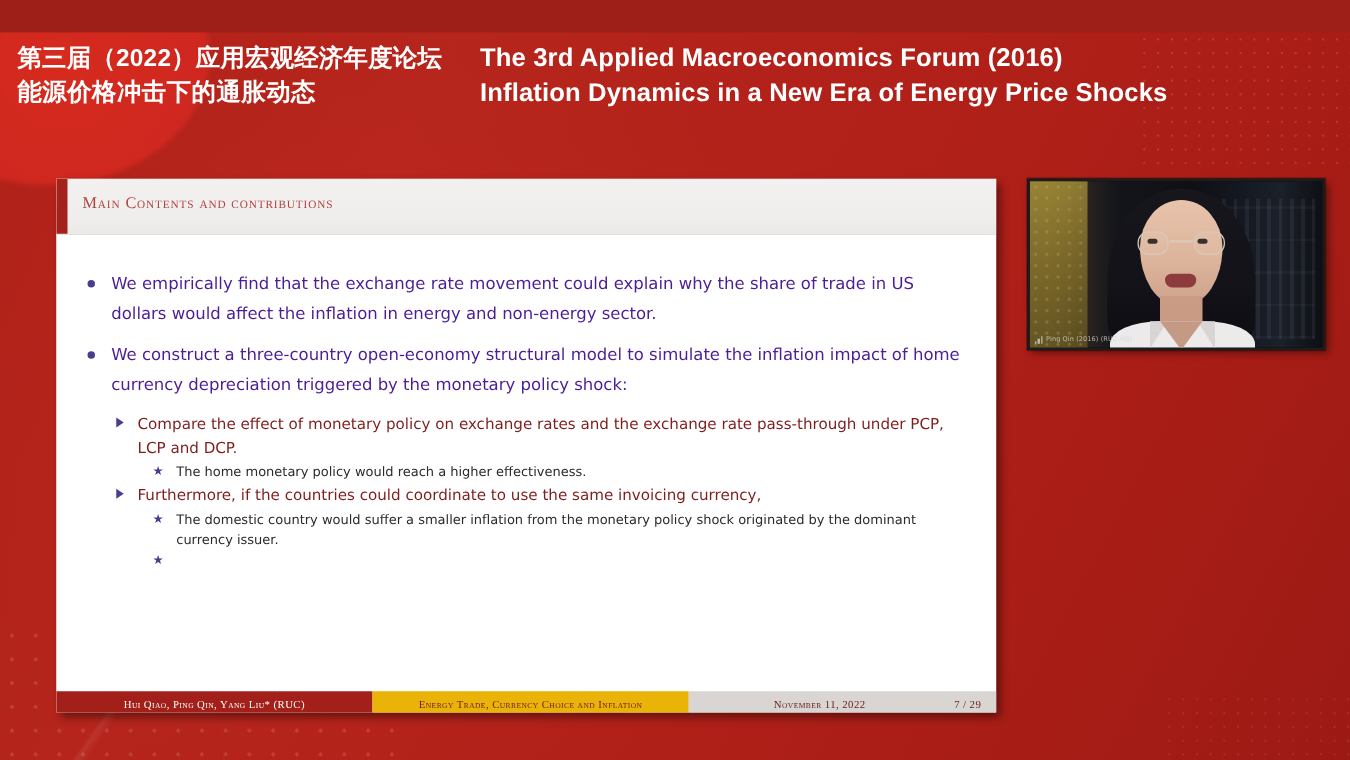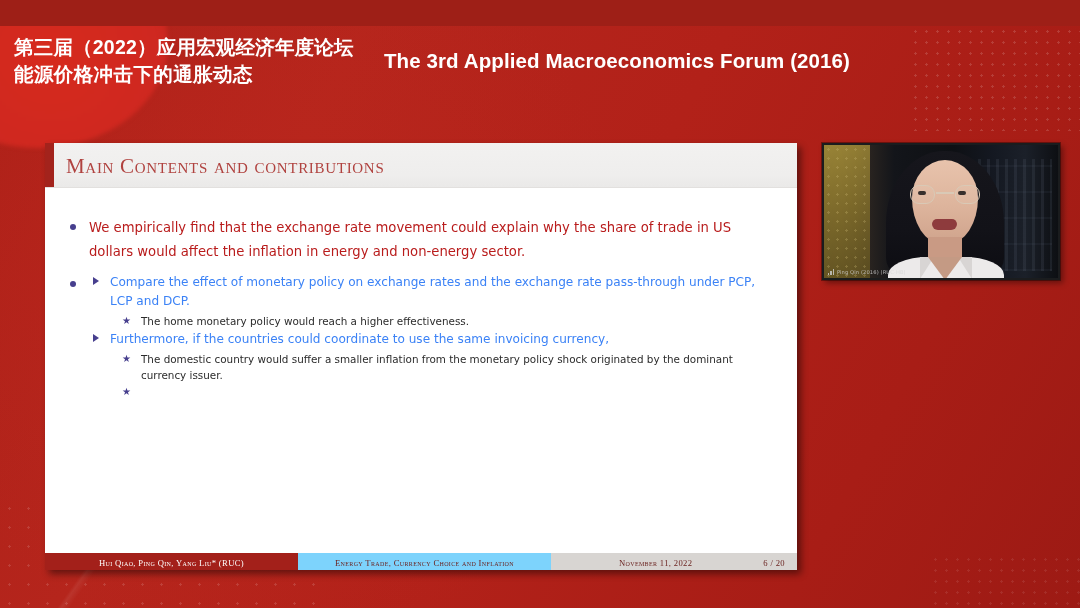--- a/index.html
+++ b/index.html
@@ -109,54 +109,54 @@
     left: 0; top: 0; bottom: 0;
     width: 9px;
     background: #a3231c;
   }
   .slide-title {
     position: absolute;
     left: 21px;
     top: 11px;
     color: #b0423f;
     font-family: "Liberation Serif", serif;
-    font-size: 21px;
+    font-size: 13px;
     font-variant: small-caps;
     letter-spacing: 0.7px;
   }
 
   .slide-body {
     position: relative;
     padding: 28px 18px 0 22px;
     height: 360px;
   }
 
   ul.lvl1 { list-style: none; }
   li.b1 {
     position: relative;
     padding-left: 22px;
     margin-bottom: 9px;
-    color: #b91c1c;
+    color: #4c1d95;
     font-size: 13.2px;
     line-height: 24px;
   }
   li.b1 > .mk {
     position: absolute;
     left: 3px; top: 8px;
     width: 6px; height: 6px;
     border-radius: 50%;
     background: #473f8e;
   }
 
   ul.lvl2 { list-style: none; margin-top: 4px; }
   li.b2 {
     position: relative;
     padding-left: 21px;
     margin-bottom: 2px;
-    color: #3b82f6;
+    color: #7f1d1d;
     font-size: 12.1px;
     line-height: 19px;
   }
   li.b2 > .mk {
     position: absolute;
     left: 4px; top: 4px;
     width: 0; height: 0;
     border-left: 6px solid #473f8e;
     border-top: 4px solid transparent;
     border-bottom: 4px solid transparent;
@@ -193,21 +193,21 @@
     letter-spacing: 0.35px;
   }
   .sf {
     display: flex;
     align-items: center;
     justify-content: center;
     height: 19px;
     white-space: nowrap;
   }
   .sf-a { width: 253px; background: #a3201a; color: #ffffff; }
-  .sf-b { width: 253px; background: #7dd3fc; color: #6b2320; }
+  .sf-b { width: 253px; background: #eab308; color: #6b2320; }
   .sf-c { flex: 1; background: #d8d5d2; color: #6b2320;
           justify-content: flex-start; padding-left: 68px; position: relative; }
   .sf-page { position: absolute; right: 12px; }
 
   
   #webcam {
     position: absolute;
     left: 822px; top: 117px;
     width: 238px; height: 137px;
     background: #0b0d0f;
@@ -361,39 +361,41 @@
   <div class="dots dots-bl"></div>
   <div class="dots dots-br"></div>
 
   <div id="header">
     <div class="hdr-cn">
       <div class="l1">第三届（2022）应用宏观经济年度论坛</div>
       <div class="l2">能源价格冲击下的通胀动态</div>
     </div>
     <div class="hdr-en">
       <div>The 3rd Applied Macroeconomics Forum (2016)</div>
+      <div>Inflation Dynamics in a New Era of Energy Price Shocks</div>
     </div>
   </div>
 
   <div id="slide">
 
     <div class="slide-titlebar">
       <div class="slide-title">Main Contents and contributions</div>
     </div>
 
     <div class="slide-body">
       <ul class="lvl1">
 
         <li class="b1">
           <span class="mk"></span>
           <span>We empirically find that the exchange rate movement could explain why the share of trade in US dollars would affect the inflation in energy and non-energy sector.</span>
         </li>
 
         <li class="b1">
           <span class="mk"></span>
+          <span>We construct a three-country open-economy structural model to simulate the inflation impact of home currency depreciation triggered by the monetary policy shock:</span>
         </li>
 
         <ul class="lvl2 ind2">
           <li class="b2">
             <span class="mk"></span>
             <span>Compare the effect of monetary policy on exchange rates and the exchange rate pass-through under PCP, LCP and DCP.</span>
           </li>
 
           <ul class="lvl3 ind3">
             <li class="b3">
@@ -419,21 +421,21 @@
         </ul>
 
       </ul>
     </div>
 
     <div class="slide-footer">
       <div class="sf sf-a">Hui Qiao, Ping Qin, Yang Liu*  (RUC)</div>
       <div class="sf sf-b">Energy Trade, Currency Choice and Inflation</div>
       <div class="sf sf-c">
         <span>November 11, 2022</span>
-        <span class="sf-page">6 / 20</span>
+        <span class="sf-page">7 / 29</span>
       </div>
     </div>
 
   </div>
 
   <div id="webcam">
     <div class="cam-bg"></div>
     <div class="cam-gold"></div>
     <div class="cam-shelf"></div>
 

